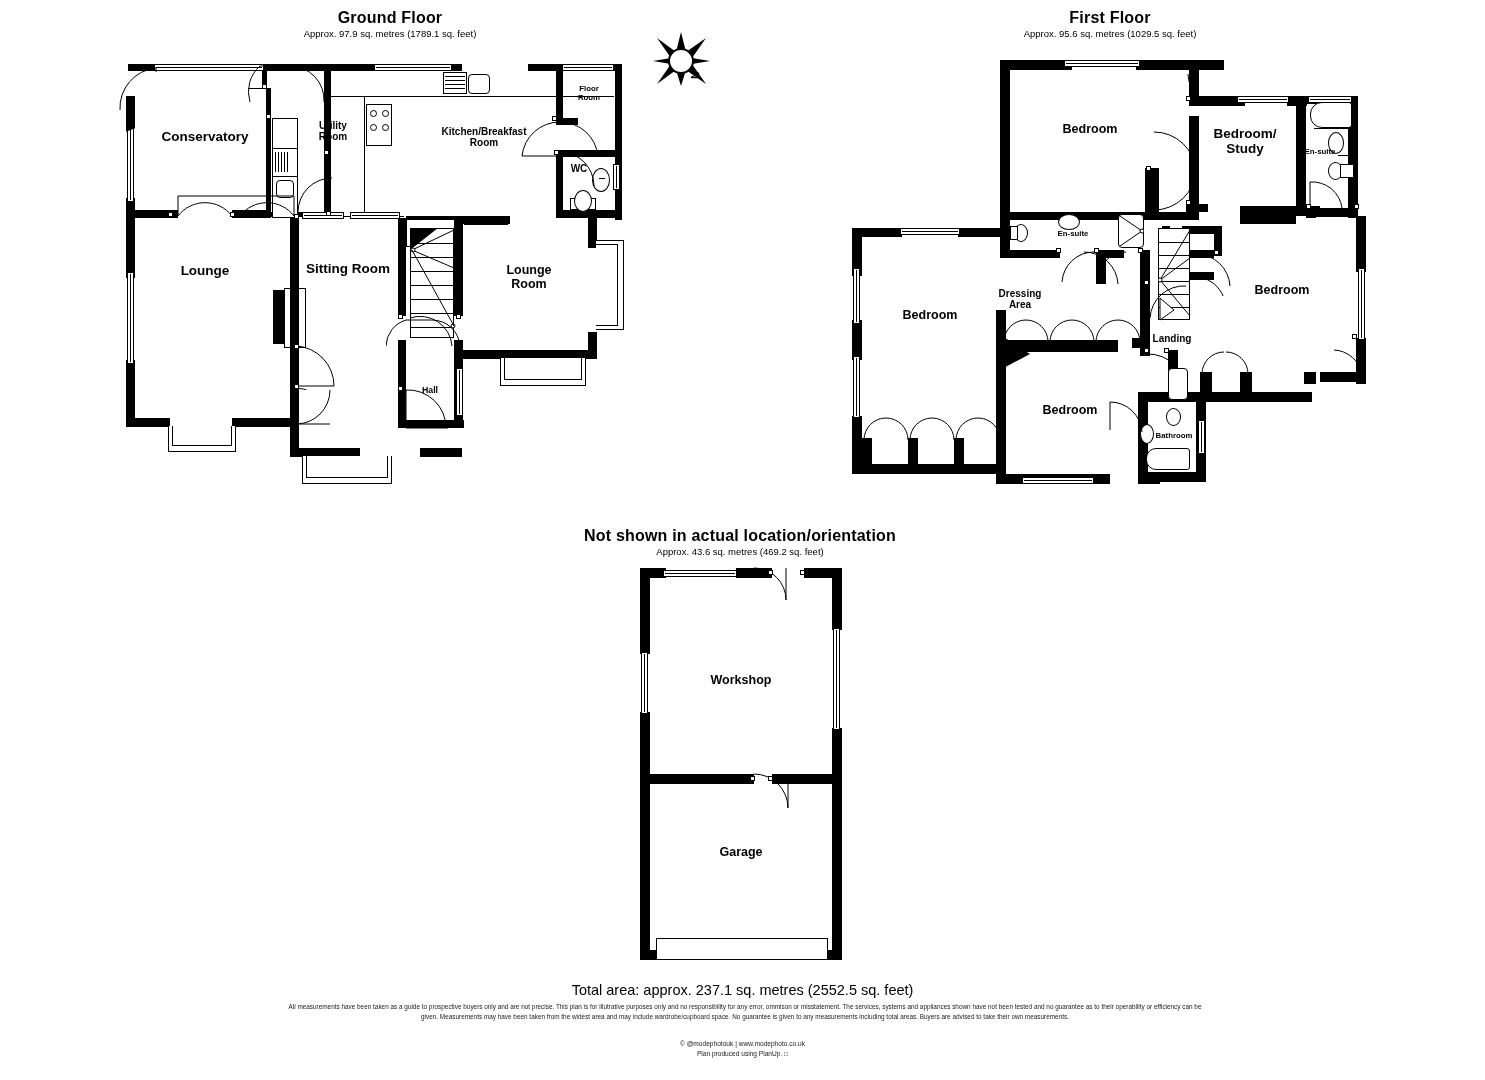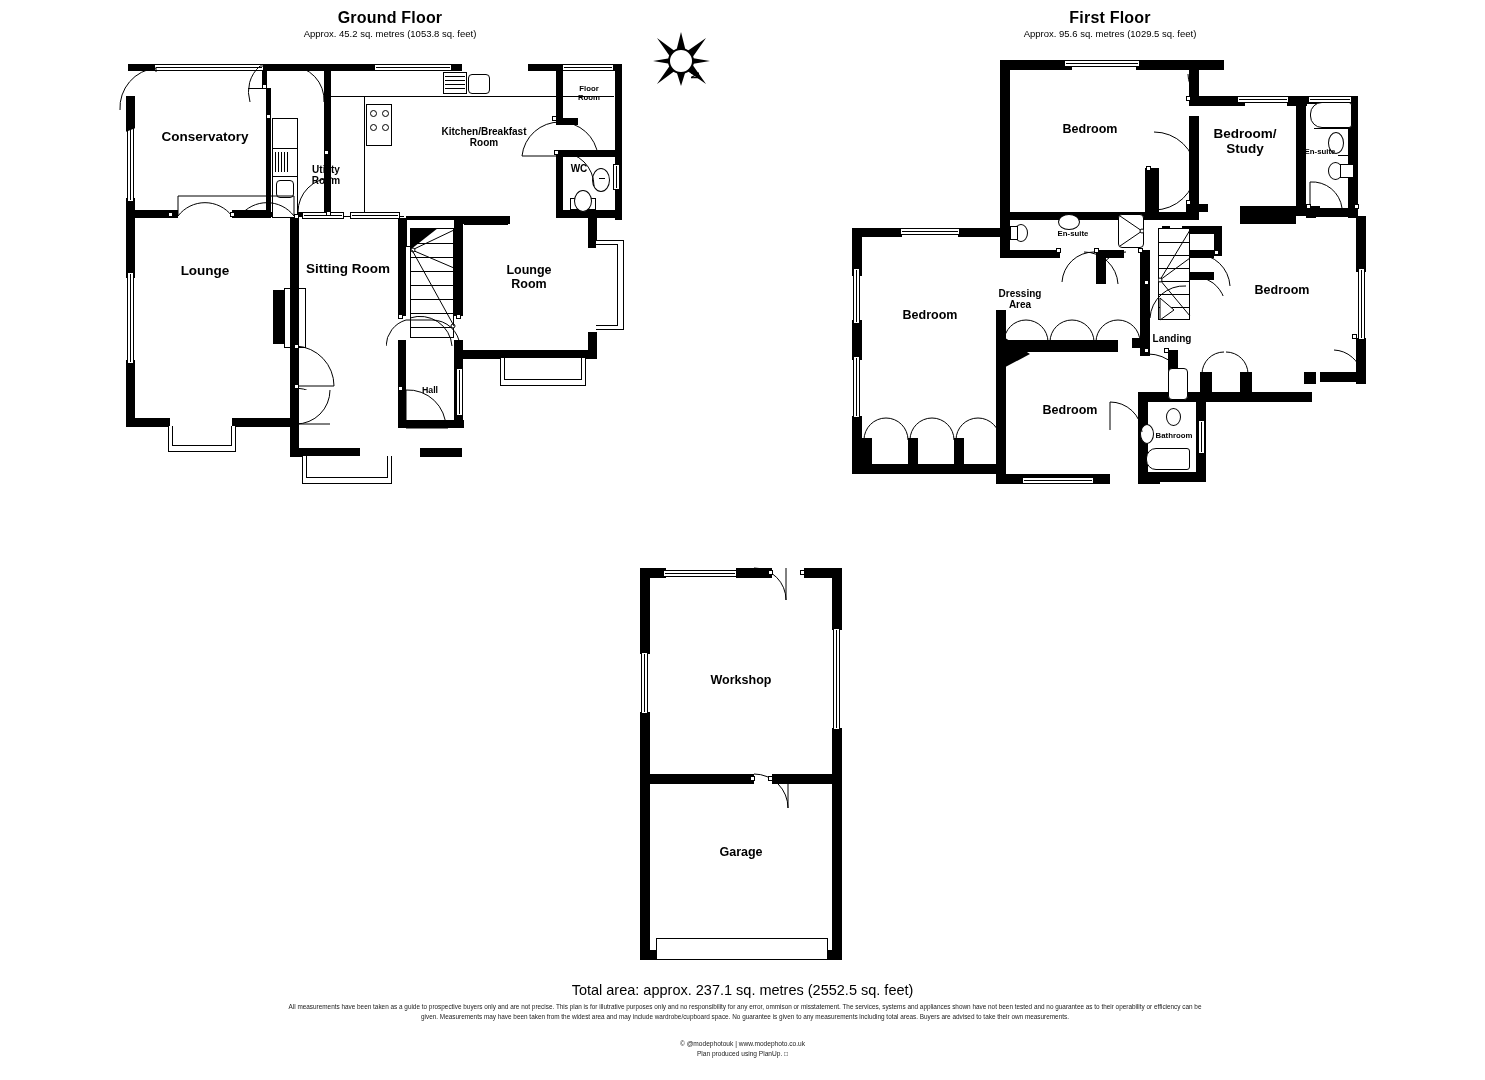--- a/index.html
+++ b/index.html
@@ -59,21 +59,21 @@
   
   .compass{position:absolute;}
 </style>
 </head>
 <body>
 
 <div class="stage">
 
   <div class="ttl" style="left:255px;top:8px;width:270px;">
     <div class="main">Ground Floor</div>
-    <div class="sub">Approx. 45.2 sq. metres (1053.8 sq. feet)</div>
+    <div class="sub">Approx. 97.9 sq. metres (1789.1 sq. feet)</div>
   </div>
 
   <div class="compass" style="left:648px;top:28px;width:66px;height:62px;">
     <svg width="66" height="62" viewBox="0 0 66 62">
       <path d="M33 4 L38 24 L58 10 L44 30 L62 33 L44 36 L58 56 L38 42 L33 58 L28 42 L9 56 L23 36 L5 33 L23 30 L9 10 L28 24 Z" fill="#000"></path>
       <circle cx="33" cy="33" r="12" fill="#fff" stroke="#000" stroke-width="2"></circle>
     </svg>
     <div style="position:absolute;left:44px;top:42px;font-size:10px;font-weight:bold;
                 transform:rotate(-90deg);transform-origin:center;">N</div>
   </div>
@@ -278,21 +278,21 @@
     <div class="nib" style="left:554px;top:150px;"></div>
     <div class="nib" style="left:294px;top:344px;"></div>
     <div class="nib" style="left:294px;top:384px;"></div>
     <div class="nib" style="left:398px;top:314px;"></div>
     <div class="nib" style="left:456px;top:314px;"></div>
     <div class="nib" style="left:398px;top:386px;"></div>
     <div class="nib" style="left:168px;top:212px;"></div>
     <div class="nib" style="left:230px;top:212px;"></div>
 
     <div class="lbl l13" style="left:132px;top:129px;width:146px;">Conservatory</div>
-    <div class="lbl l10" style="left:288px;top:120px;width:76px;margin-top:44px;">Utility
+    <div class="lbl l10" style="left:295px;top:120px;width:76px;">Utility
 Room</div>
     <div class="lbl l10" style="left:408px;top:126px;width:152px;">Kitchen/Breakfast
 Room</div>
     <div class="lbl l8" style="left:565px;top:85px;width:48px;">Floor
 Room</div>
     <div class="lbl l10" style="left:558px;top:163px;width:42px;">WC</div>
     <div class="lbl l13" style="left:150px;top:263px;width:110px;">Lounge</div>
     <div class="lbl l13" style="left:290px;top:261px;width:116px;">Sitting Room</div>
     <div class="lbl l12" style="left:478px;top:263px;width:102px;">Lounge
 Room</div>
@@ -505,20 +505,24 @@
     <div class="lbl l8" style="left:1294px;top:148px;width:52px;">En-suite</div>
     <div class="lbl l12" style="left:872px;top:308px;width:116px;">Bedroom</div>
     <div class="lbl l12" style="left:1012px;top:403px;width:116px;">Bedroom</div>
     <div class="lbl l12" style="left:1224px;top:283px;width:116px;">Bedroom</div>
     <div class="lbl l10" style="left:980px;top:288px;width:80px;">Dressing
 Area</div>
     <div class="lbl l10" style="left:1140px;top:333px;width:64px;">Landing</div>
     <div class="lbl l8" style="left:1146px;top:432px;width:56px;">Bathroom</div>
   </div>
 
+  <div class="ttl" style="left:520px;top:526px;width:440px;">
+    <div class="main">Not shown in actual location/orientation</div>
+    <div class="sub">Approx. 43.6 sq. metres (469.2 sq. feet)</div>
+  </div>
 
   <div style="position:absolute;left:0;top:0;width:1485px;height:1000px;">
 
     <div class="w" style="left:640px;top:568px;width:26px;height:10px;"></div>
     <div class="w" style="left:736px;top:568px;width:36px;height:10px;"></div>
     <div class="w" style="left:804px;top:568px;width:38px;height:10px;"></div>
 
     <div class="w" style="left:640px;top:568px;width:10px;height:86px;"></div>
     <div class="w" style="left:640px;top:712px;width:10px;height:248px;"></div>
 

